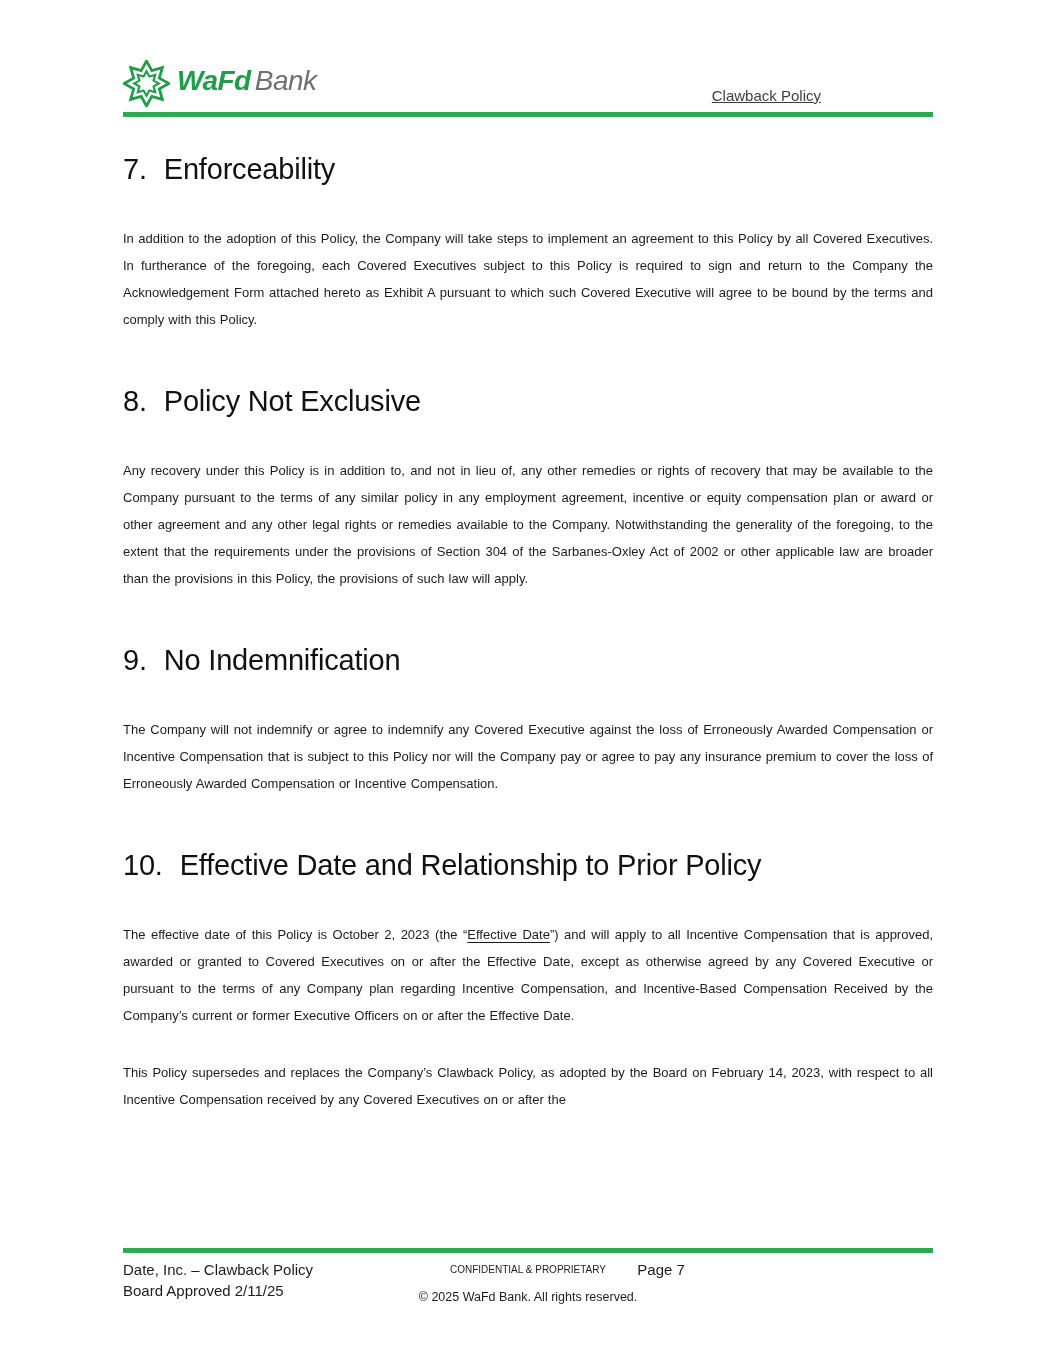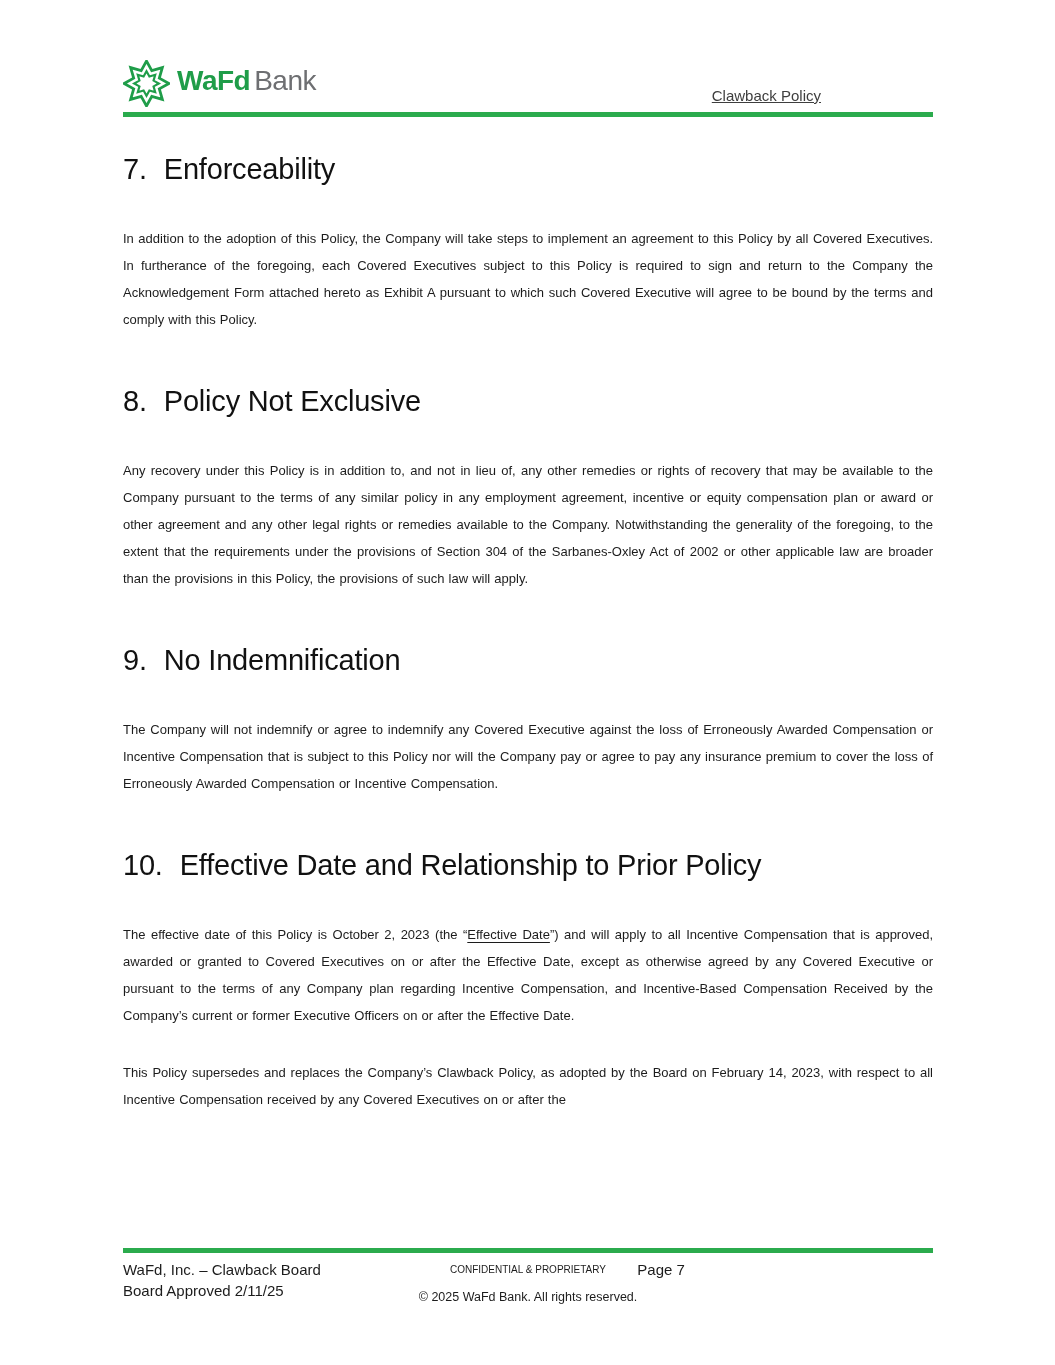--- a/index.html
+++ b/index.html
@@ -10,21 +10,21 @@
     font-family:"Liberation Sans", sans-serif;
     color:#1c1c1c;
     overflow:hidden;
     margin:0 auto;
   }
   
   .header { padding:60px 122px 0 123px; }
   .header-row { display:flex; justify-content:space-between; align-items:flex-end; }
   .brand { display:flex; align-items:center; gap:7px; }
   .brand svg { width:47px; height:47px; display:block; }
-  .brand-text { font-size:28px; line-height:1; padding-bottom:6px; letter-spacing:-0.5px; }
+  .brand-text { font-size:28px; line-height:1; padding-bottom:6px; letter-spacing:-0.5px;font-style:italic; }
   .wafd { color:#1f9d49; font-weight:bold; }
   .bank { color:#6e6f72; font-weight:normal; margin-left:4px; }
   .doc-title { font-size:15px; color:#3e3e3e; padding-right:112px; padding-bottom:3px;text-decoration:underline; }
   .rule { height:5px; background:#2bab4d; }
   .header .rule { margin-top:5px; }
   
   .content { padding:0 122px 0 123px; }
   h2.section-h {
     display:flex; gap:17px;
     font-size:29px; font-weight:400; color:#111111;
@@ -102,21 +102,21 @@
       <p class="body"><span>The effective date of this Policy is October 2, 2023 (the “</span><span class="u">Effective Date</span><span>”) and will apply to all Incentive Compensation that is approved, awarded or granted to Covered Executives on or after the Effective Date, except as otherwise agreed by any Covered Executive or pursuant to the terms of any Company plan regarding Incentive Compensation, and Incentive-Based Compensation Received by the Company’s current or former Executive Officers on or after the Effective Date.</span></p>
       <p class="body follow">This Policy supersedes and replaces the Company’s Clawback Policy, as adopted by the Board on February 14, 2023, with respect to all Incentive Compensation received by any Covered Executives on or after the</p>
     </section>
 
   </main>
 
   <footer class="footer">
     <div class="rule"></div>
     <div class="footer-cols">
       <div class="f-left">
-        <div>WaFd, Inc. – Clawback Board</div>
+        <div>Date, Inc. – Clawback Policy</div>
         <div>Board Approved 2/11/25</div>
       </div>
       <div class="f-center">
         <div class="l1">CONFIDENTIAL &amp; PROPRIETARY</div>
         <div class="l2">© 2025 WaFd Bank. All rights reserved.</div>
       </div>
       <div class="f-right">Page 7</div>
     </div>
   </footer>
 

